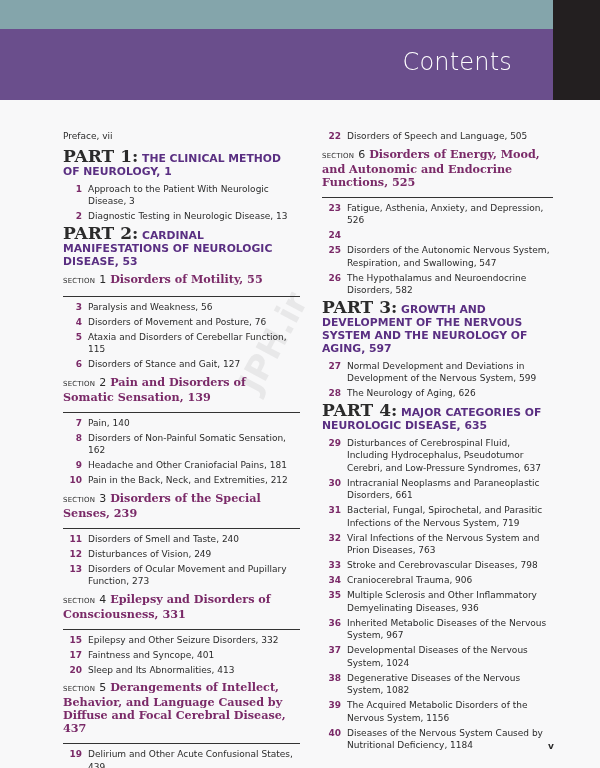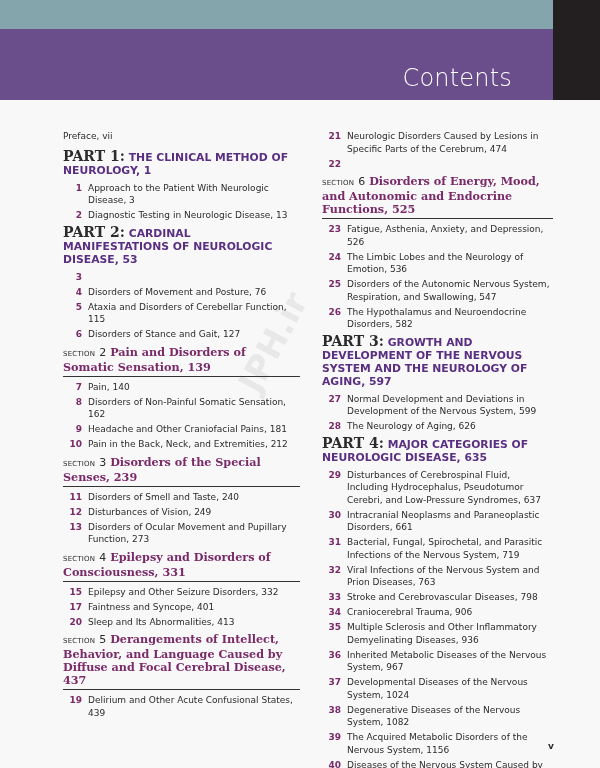--- a/index.html
+++ b/index.html
@@ -4,36 +4,36 @@
 <style>
   html, body { margin:0; padding:0; }
   body {
     width:600px; height:768px; overflow:hidden; position:relative;
     background:#f8f8f9; font-family:"DejaVu Sans", sans-serif; color:#2b2b2b;
   }
   .band-teal { position:absolute; left:0; top:0; width:553px; height:29px; background:#84a5ab; }
   .band-purple { position:absolute; left:0; top:29px; width:553px; height:71px; background:#6a4e8c; }
   .band-black { position:absolute; left:553px; top:0; width:47px; height:100px; background:#231f20; }
   .title {
-    position:absolute; right:88px; top:64px; color:#fff;
+    position:absolute; right:88px; top:48px; color:#fff;
     font-family:"DejaVu Sans", sans-serif; font-size:24px; font-weight:300; letter-spacing:0.2px;
   }
   .col { position:absolute; top:130px; font-size:9px; line-height:12.5px; }
   .col-left { left:63px; width:237px; }
   .col-right { left:322px; width:231px; }
   .preface { margin-bottom:7px; }
   .part {
     color:#5a2f82; font-weight:bold; font-size:10.8px; line-height:13px; margin:4px 0 5px 0;
   }
   .part .pl {
-    font-family:"DejaVu Serif", serif; color:#2b2b2b; font-weight:bold; font-size:14px;
+    font-family:"DejaVu Serif", serif; color:#2b2b2b; font-weight:bold; font-size:17px;
   }
   .section {
     font-family:"DejaVu Serif", serif; color:#7a2a68; font-weight:bold; font-size:11.2px; line-height:13px;
-    border-bottom:1.5px solid #333; padding-bottom:2px; margin:5px 0 4px 0;
+    border-bottom:1.5px solid #333; padding-bottom:8px; margin:5px 0 4px 0;
   }
   .section .sl {
     font-family:"DejaVu Sans", sans-serif; color:#2b2b2b; font-weight:normal; font-size:7px; letter-spacing:0.2px;
   }
   .section .sn {
     font-family:"DejaVu Sans", sans-serif; color:#2b2b2b; font-weight:normal; font-size:11px; margin-right:4px;
   }
   .ch { display:flex; margin-bottom:2.5px; }
   .ch .num { width:19px; text-align:right; padding-right:6px; color:#7a2a68; font-weight:bold; flex:none; }
   .ch .txt { flex:1; }
@@ -61,22 +61,24 @@
       <span class="num">1</span>
       <span class="txt">Approach to the Patient With Neurologic Disease, 3</span>
     </div>
   <div class="ch">
       <span class="num">2</span>
       <span class="txt">Diagnostic Testing in Neurologic Disease, 13</span>
     </div>
 
   <div class="part"><span class="pl">PART 2:</span> <span>CARDINAL MANIFESTATIONS OF NEUROLOGIC DISEASE, 53</span></div>
 
+  <div class="section"><span class="sl">SECTION</span> <span class="sn">1</span><span>Disorders of Motility, 55</span></div>
   <div class="ch">
       <span class="num">3</span>
+      <span class="txt">Paralysis and Weakness, 56</span>
     </div>
   <div class="ch">
       <span class="num">4</span>
       <span class="txt">Disorders of Movement and Posture, 76</span>
     </div>
   <div class="ch">
       <span class="num">5</span>
       <span class="txt">Ataxia and Disorders of Cerebellar Function, 115</span>
     </div>
   <div class="ch">
@@ -133,35 +135,31 @@
   <div class="section"><span class="sl">SECTION</span> <span class="sn">5</span><span>Derangements of Intellect, Behavior, and Language Caused by Diffuse and Focal Cerebral Disease, 437</span></div>
   <div class="ch">
       <span class="num">19</span>
       <span class="txt">Delirium and Other Acute Confusional States, 439</span>
     </div>
 
 </div>
 
 <div class="col col-right">
   <div class="ch">
-      <span class="num">21</span>
-      <span class="txt">Neurologic Disorders Caused by Lesions in Specific Parts of the Cerebrum, 474</span>
-    </div>
-  <div class="ch">
       <span class="num">22</span>
+      <span class="txt">Disorders of Speech and Language, 505</span>
     </div>
 
   <div class="section"><span class="sl">SECTION</span> <span class="sn">6</span><span>Disorders of Energy, Mood, and Autonomic and Endocrine Functions, 525</span></div>
   <div class="ch">
       <span class="num">23</span>
       <span class="txt">Fatigue, Asthenia, Anxiety, and Depression, 526</span>
     </div>
   <div class="ch">
       <span class="num">24</span>
-      <span class="txt">The Limbic Lobes and the Neurology of Emotion, 536</span>
     </div>
   <div class="ch">
       <span class="num">25</span>
       <span class="txt">Disorders of the Autonomic Nervous System, Respiration, and Swallowing, 547</span>
     </div>
   <div class="ch">
       <span class="num">26</span>
       <span class="txt">The Hypothalamus and Neuroendocrine Disorders, 582</span>
     </div>
 

